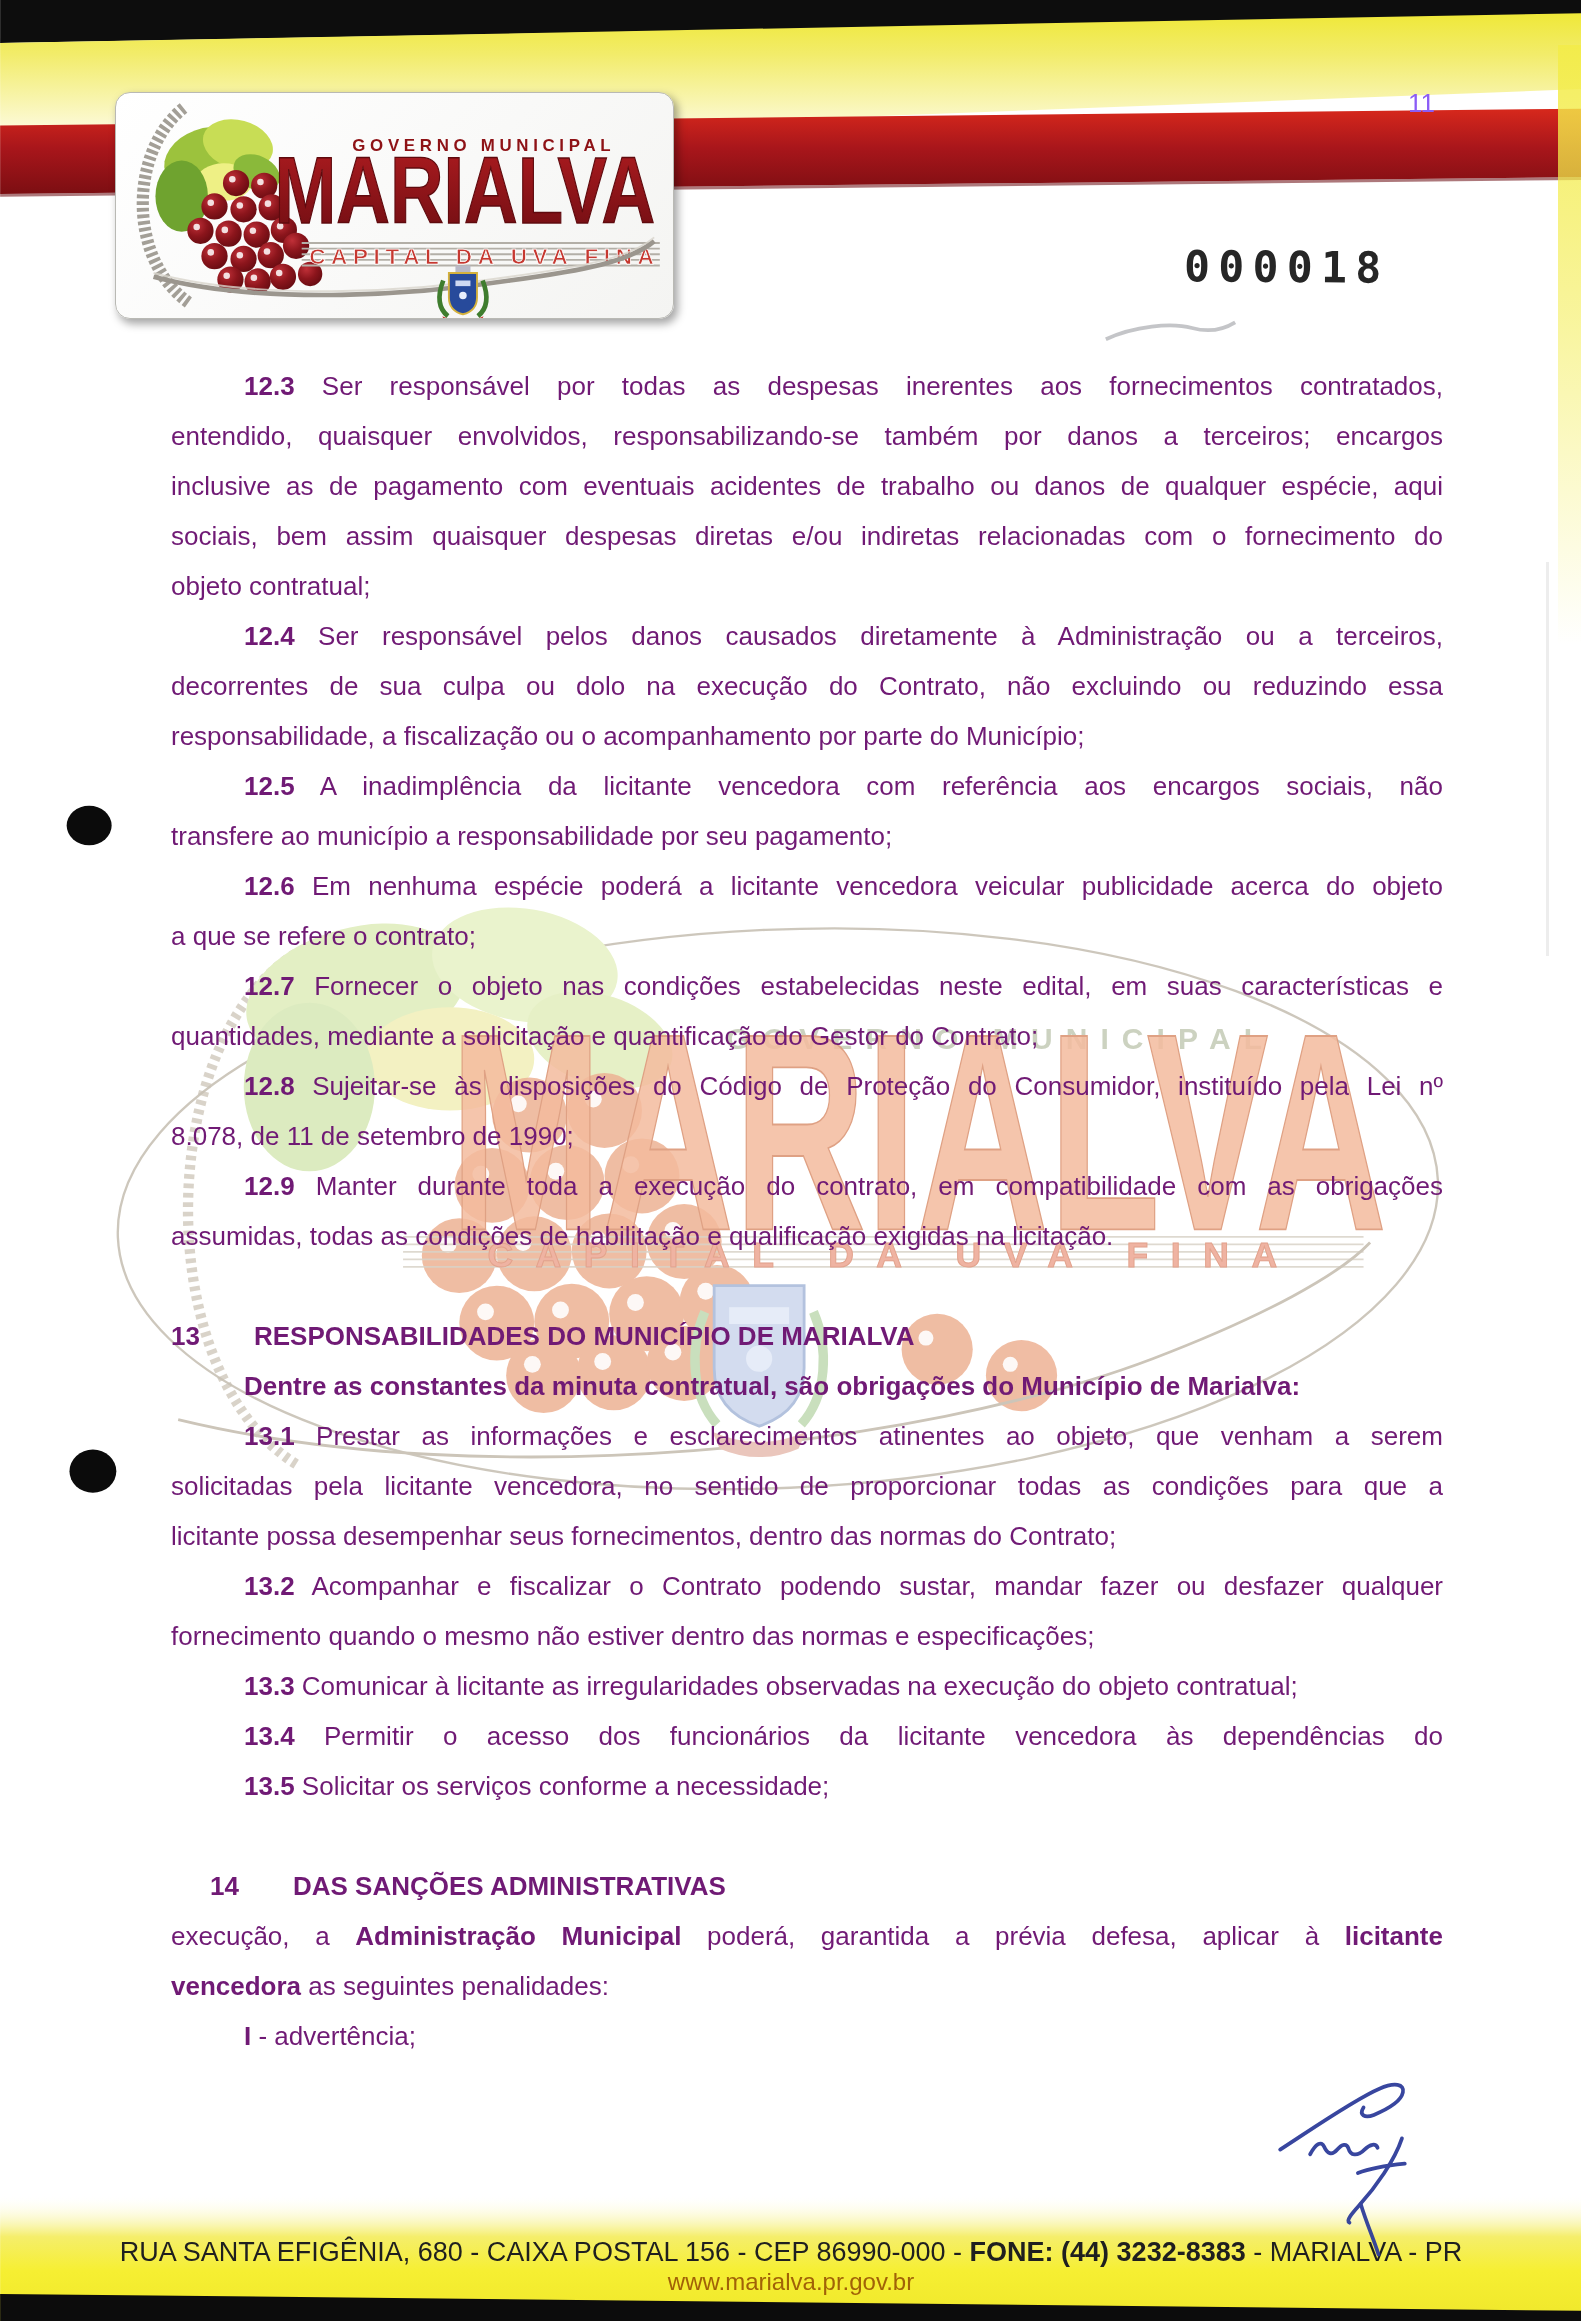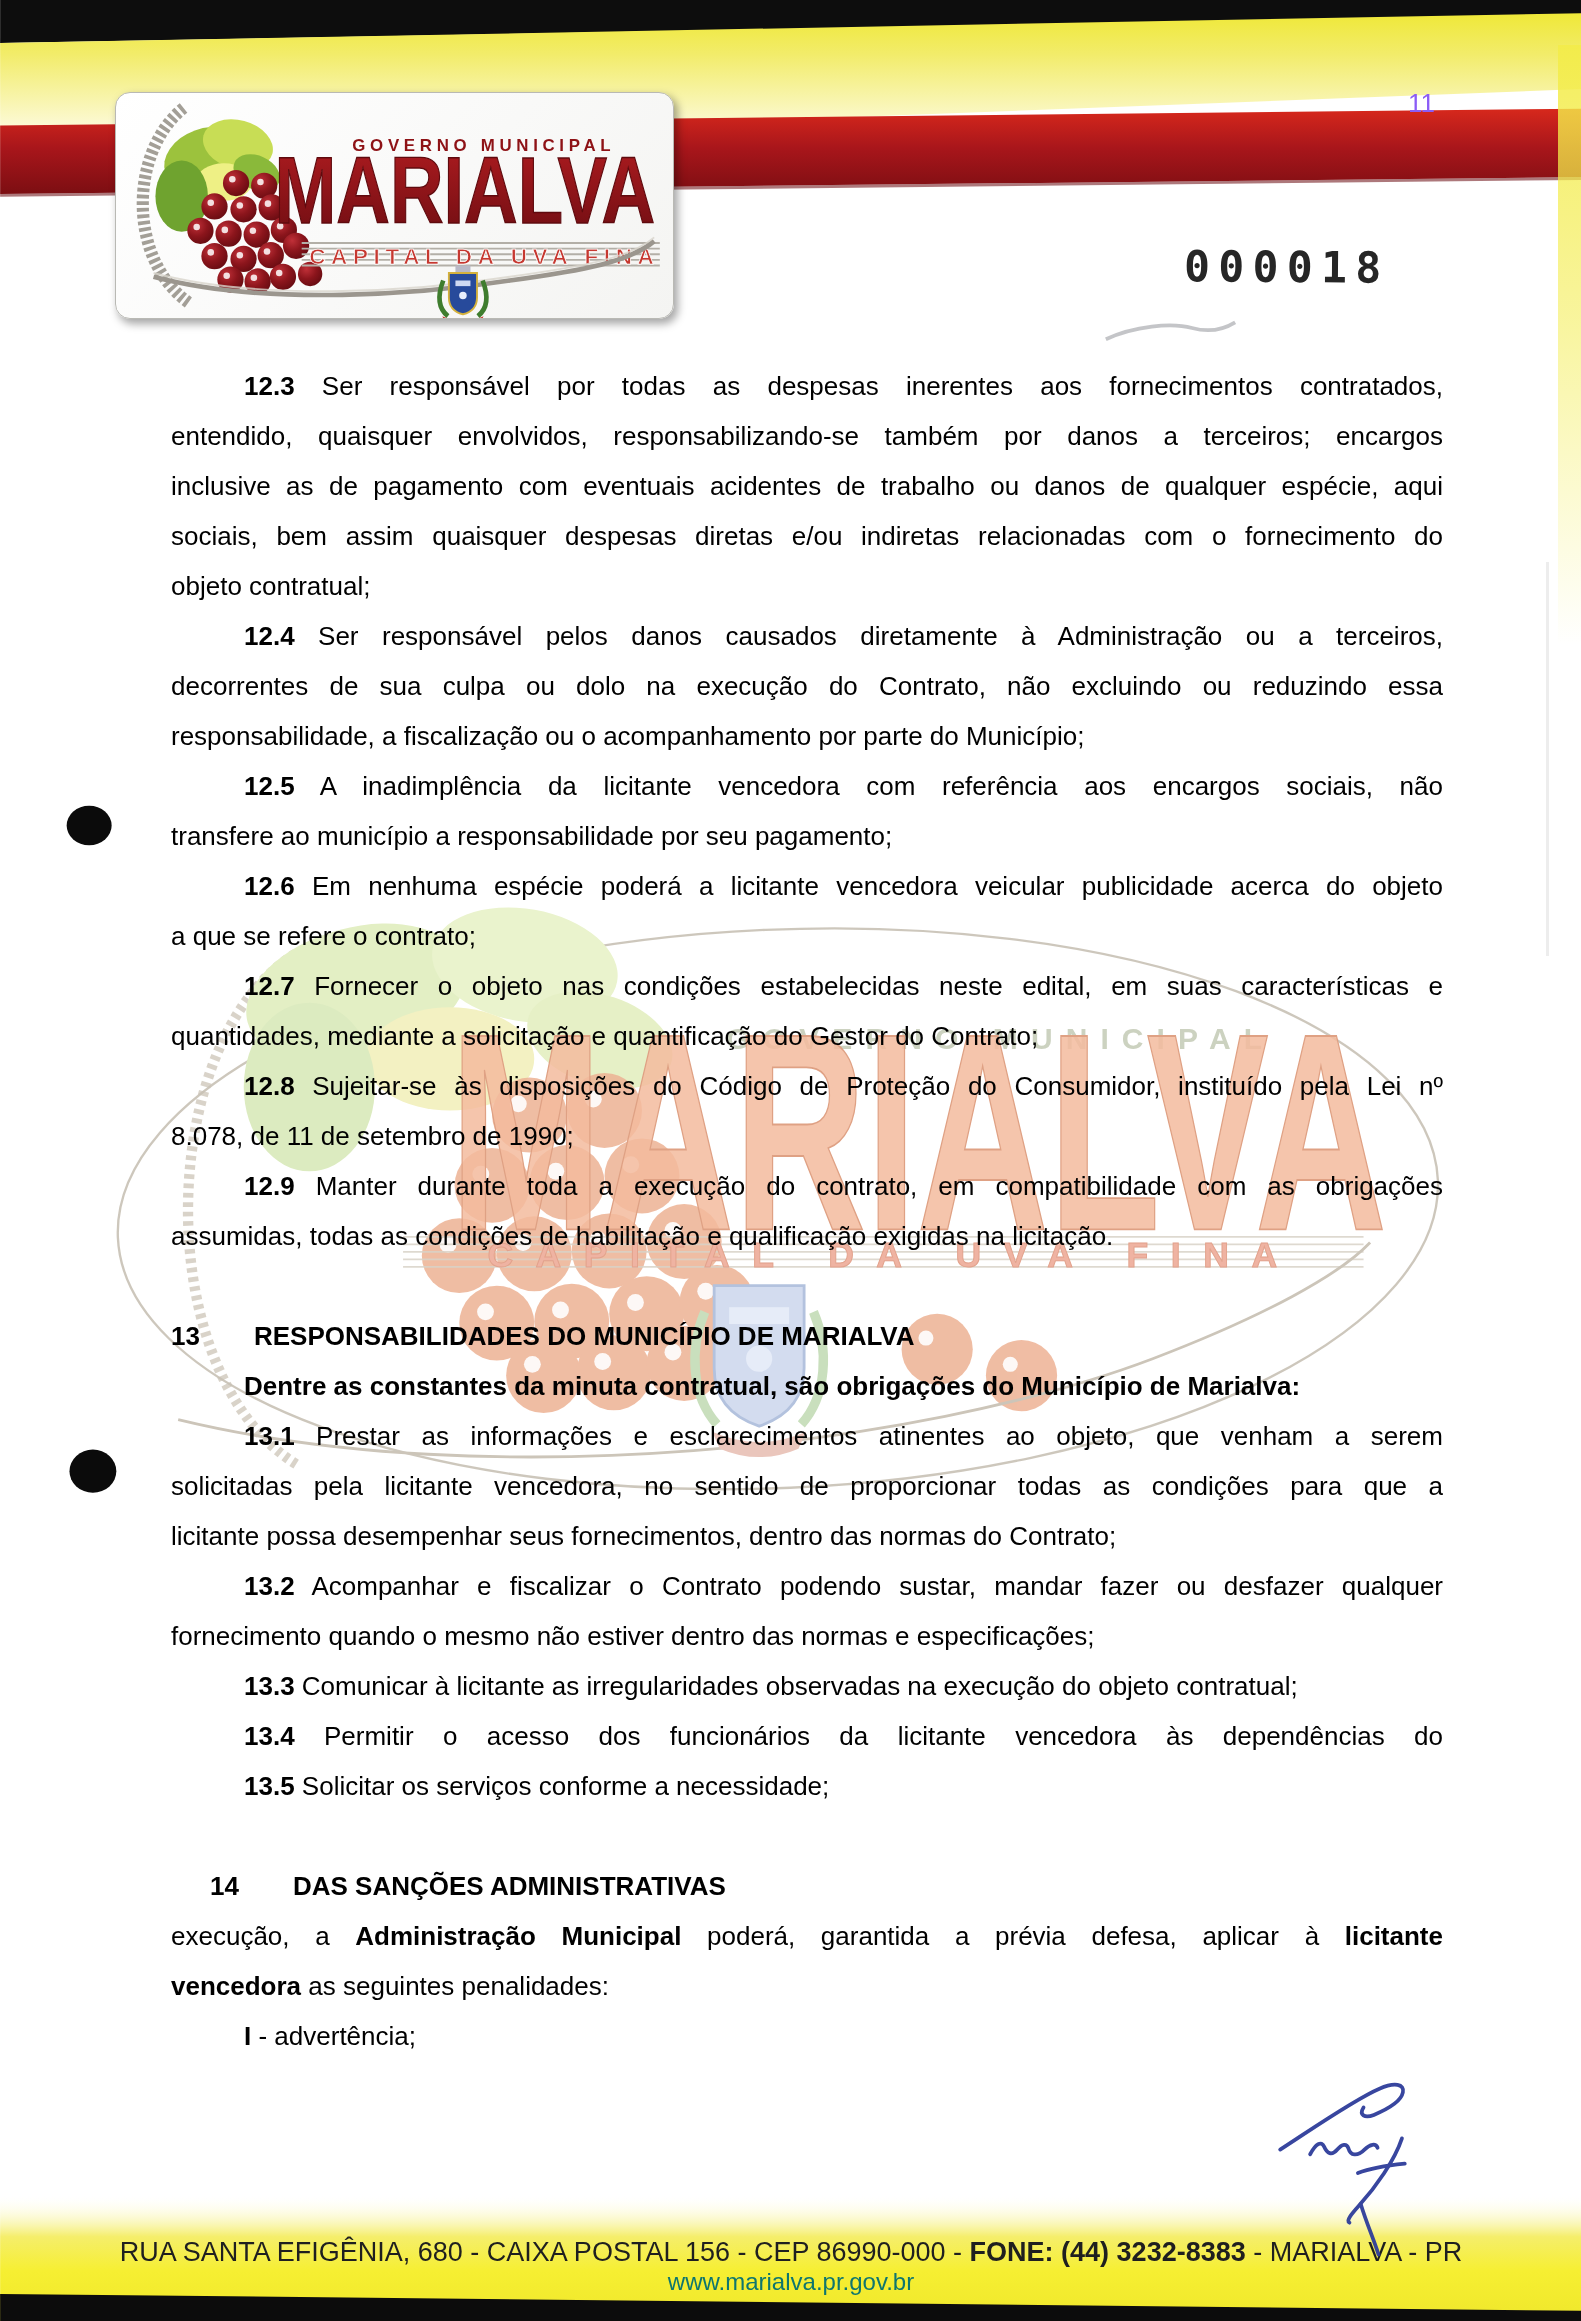--- a/index.html
+++ b/index.html
@@ -4,21 +4,21 @@
 <style>
   html,body{margin:0;padding:0;background:#888;}
   .page{
     position:relative;width:1582px;height:2322px;background:#ffffff;
     overflow:hidden;font-family:"Liberation Sans",sans-serif;color:#161616;
   }
   svg{display:block;}
   
   .doc-body{
     position:absolute;left:171px;top:361px;width:1272px;z-index:6;
-    font-size:26px;color:#000000;
+    font-size:26px;color:#701a75;
   }
   .line{line-height:50px;height:50px;text-align:left;}
   .line.just{text-align:justify;text-align-last:justify;-moz-text-align-last:justify;}
   .line .b{font-weight:bold;}
   .line .gap{display:inline-block;}
   
   .logo-box{
     position:absolute;left:115px;top:92px;width:557px;height:225px;z-index:5;
     background:linear-gradient(135deg,#ffffff 0%,#f4f4f2 100%);
     border:1.9px solid #b9b9b4;border-radius:15px;
@@ -32,21 +32,21 @@
     letter-spacing:8.4px;color:#262626;transform:rotate(0.4deg);
   }
   
   .footer-line1{
     position:absolute;left:0;top:2237px;width:100%;z-index:6;text-align:center;
     font-size:27px;color:#1f1f1f;white-space:nowrap;
   }
   .footer-line1 .b{font-weight:bold;}
   .footer-line2{
     position:absolute;left:0;top:2268px;width:100%;z-index:6;text-align:center;
-    font-size:24px;color:#0f766e;
+    font-size:24px;color:#a16207;
   }
   .right-strip{
     position:absolute;right:0;top:45px;width:24px;height:600px;z-index:4;
     background:linear-gradient(to bottom,rgba(243,236,74,0.9) 0%,rgba(243,236,74,0.55) 45%,rgba(243,236,74,0) 100%);
   }
   .edge-line{
     position:absolute;left:1546px;top:562px;width:2.8px;height:394px;z-index:4;
     background:rgba(0,0,0,0.07);
   }
   .layer{position:absolute;left:0;top:0;width:1582px;height:2322px;}

